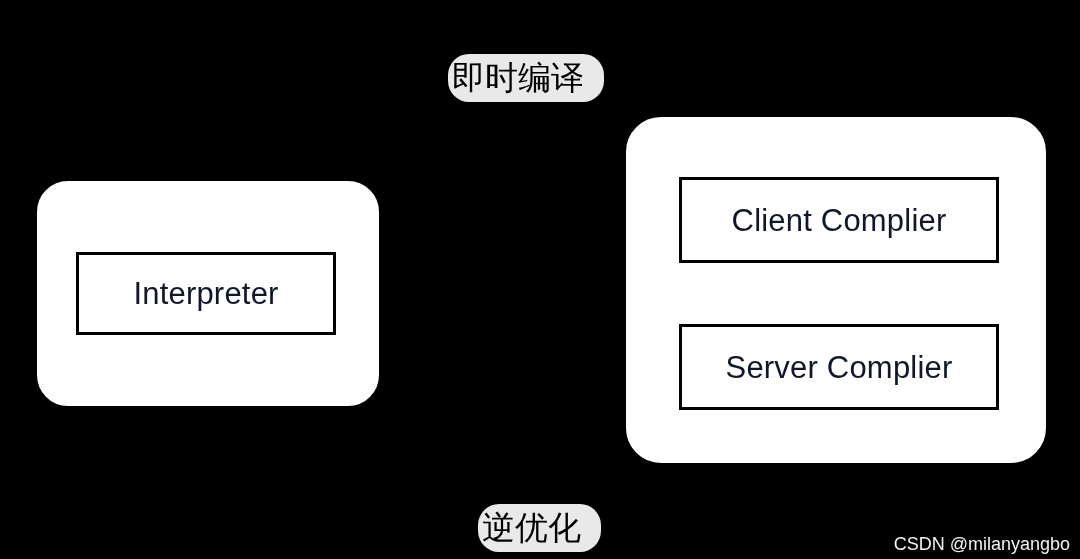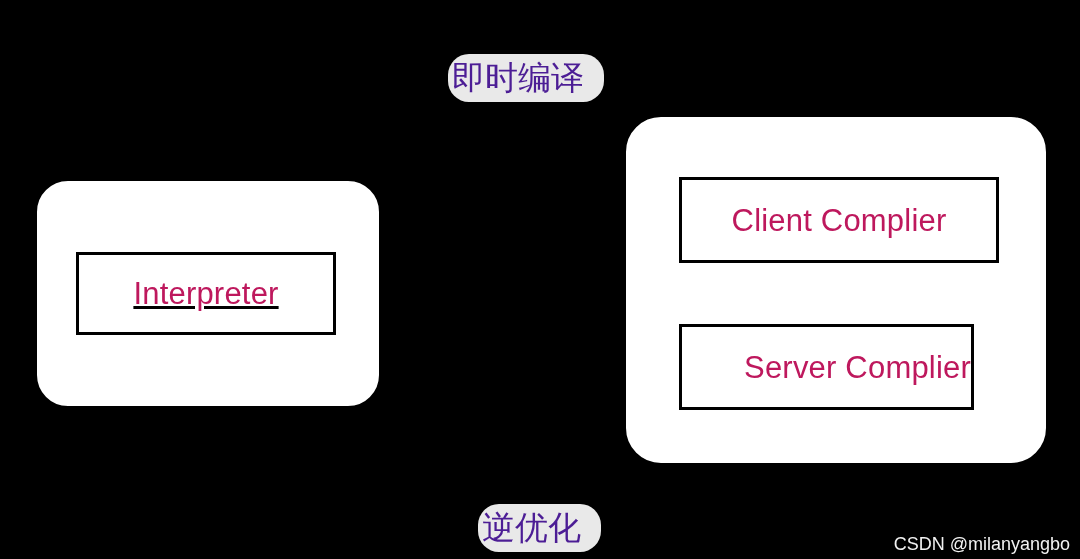--- a/index.html
+++ b/index.html
@@ -44,52 +44,50 @@
   .inner-box {
     position: absolute;
     background: #ffffff;
     border: 3px solid #000000;
     box-sizing: border-box;
     display: flex;
     align-items: center;
     justify-content: center;
   }
   .inner-box .inner-label {
-    color: #be185d;
+    color: #0f172a;
     font-size: 31px;
     line-height: 1;
     letter-spacing: 0.2px;
     white-space: nowrap;
   }
   #interpreter-inner {
     left: 76px;
     top: 252px;
     width: 260px;
     height: 83px;
-    text-decoration: underline;
   }
   #client-complier-inner {
     left: 679px;
     top: 177px;
     width: 320px;
     height: 86px;
   }
   #server-complier-inner {
     left: 679px;
     top: 324px;
-    width: 295px;
+    width: 320px;
     height: 86px;
-    justify-content: flex-end;
   }
 
   
   .flow-label {
     position: absolute;
     background: #e9e9e9;
-    color: #4c1d95;
+    color: #000000;
     font-size: 33px;
     line-height: 1;
     padding: 7px 20px 8px 4px;
     white-space: nowrap;
     box-sizing: border-box;
     border-radius: 21px;
   }
   #jit-label {
     left: 448px;
     top: 54px;

